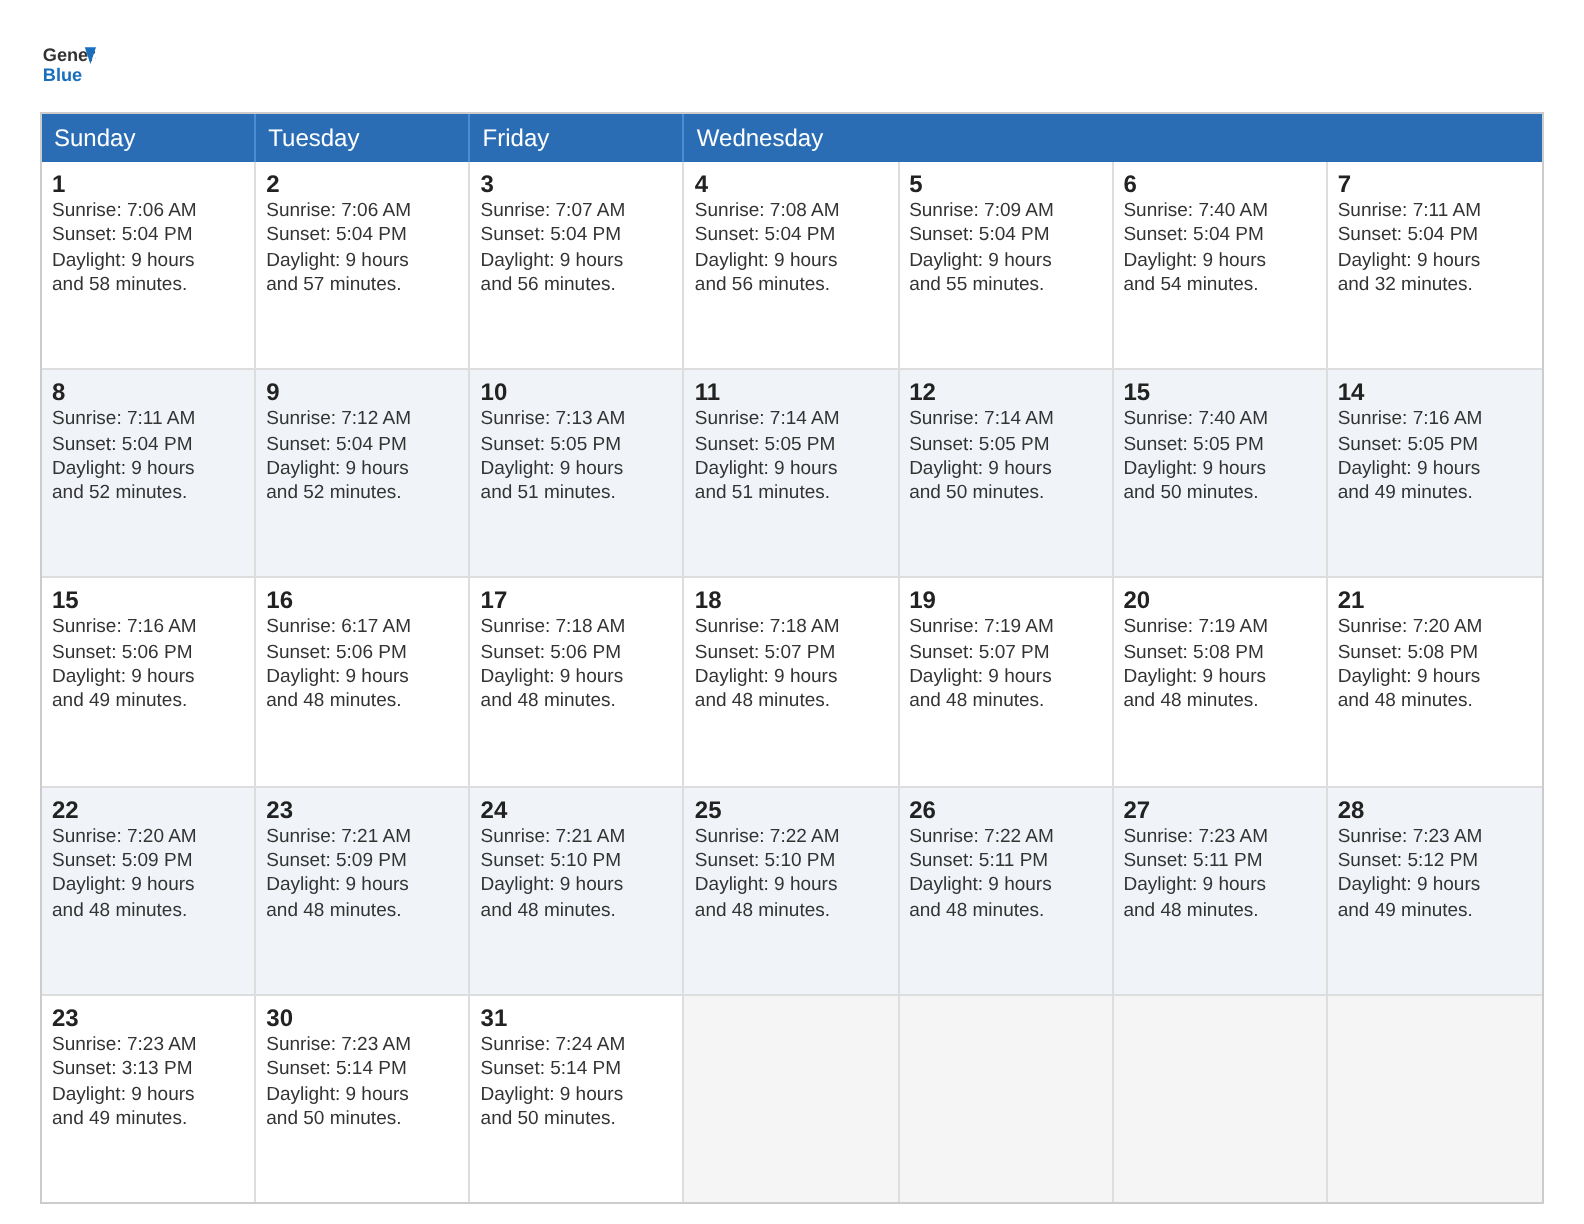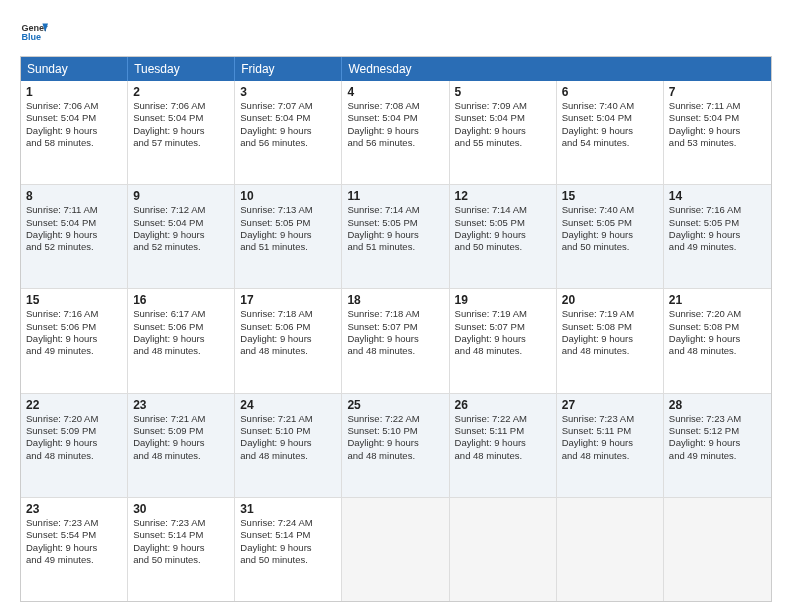--- a/index.html
+++ b/index.html
@@ -180,21 +180,21 @@
             <span class="cell-line">Sunrise: 7:40 AM</span>
             <span class="cell-line">Sunset: 5:04 PM</span>
             <span class="cell-line">Daylight: 9 hours</span>
             <span class="cell-line">and 54 minutes.</span>
           </div>
           <div class="cal-cell">
             <span class="day-number">7</span>
             <span class="cell-line">Sunrise: 7:11 AM</span>
             <span class="cell-line">Sunset: 5:04 PM</span>
             <span class="cell-line">Daylight: 9 hours</span>
-            <span class="cell-line">and 53 minutes.</span>
+            <span class="cell-line">and 32 minutes.</span>
           </div>
         </div>
         <div class="cal-row">
           <div class="cal-cell alt-row">
             <span class="day-number">8</span>
             <span class="cell-line">Sunrise: 7:11 AM</span>
             <span class="cell-line">Sunset: 5:04 PM</span>
             <span class="cell-line">Daylight: 9 hours</span>
             <span class="cell-line">and 52 minutes.</span>
           </div>
@@ -340,21 +340,21 @@
             <span class="cell-line">Sunrise: 7:23 AM</span>
             <span class="cell-line">Sunset: 5:12 PM</span>
             <span class="cell-line">Daylight: 9 hours</span>
             <span class="cell-line">and 49 minutes.</span>
           </div>
         </div>
         <div class="cal-row">
           <div class="cal-cell">
             <span class="day-number">23</span>
             <span class="cell-line">Sunrise: 7:23 AM</span>
-            <span class="cell-line">Sunset: 5:54 PM</span>
+            <span class="cell-line">Sunset: 3:13 PM</span>
             <span class="cell-line">Daylight: 9 hours</span>
             <span class="cell-line">and 49 minutes.</span>
           </div>
           <div class="cal-cell">
             <span class="day-number">30</span>
             <span class="cell-line">Sunrise: 7:23 AM</span>
             <span class="cell-line">Sunset: 5:14 PM</span>
             <span class="cell-line">Daylight: 9 hours</span>
             <span class="cell-line">and 50 minutes.</span>
           </div>

